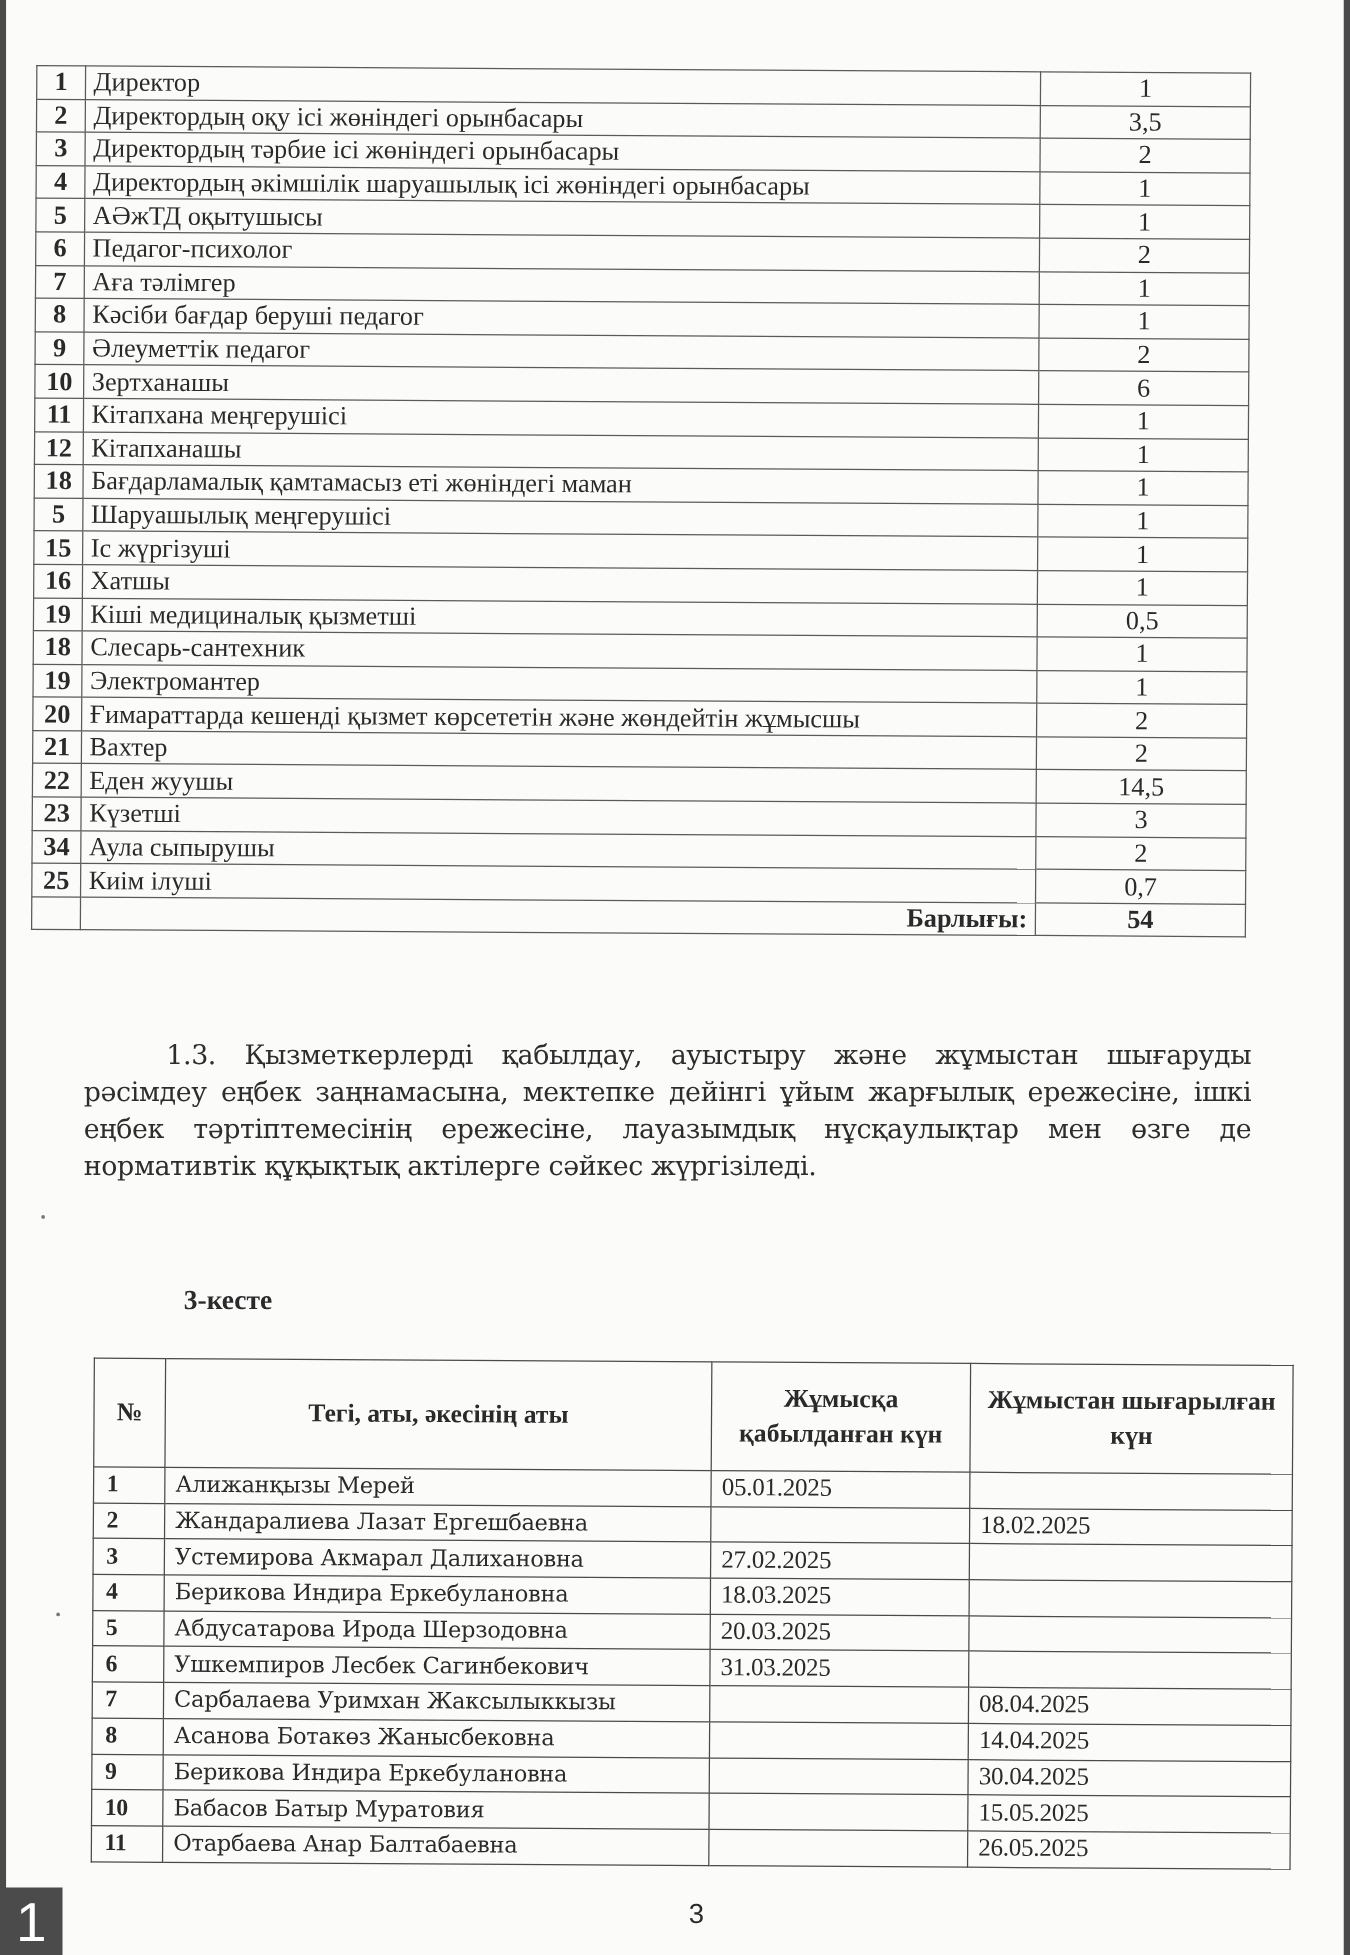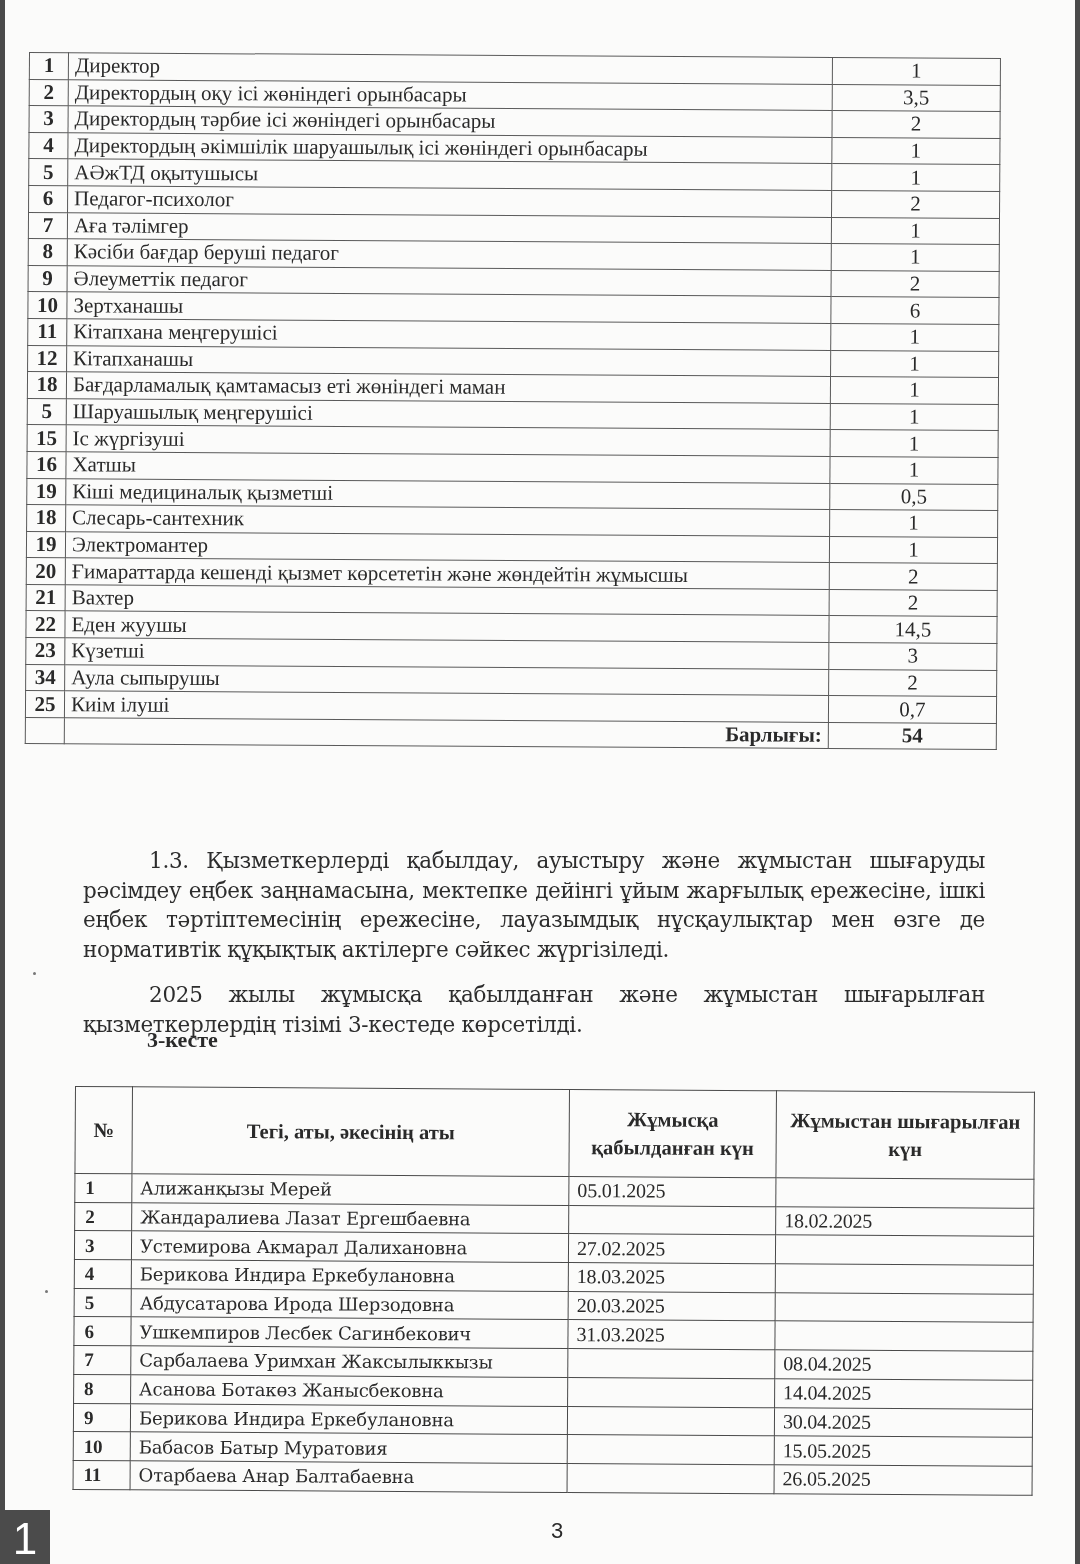--- a/index.html
+++ b/index.html
@@ -28,21 +28,21 @@
     table.staff tr.total td { font-weight: bold; }
     table.staff tr.total td.total-label { text-align: right; }
 
     
     .para {
       position: absolute; left: 62px; top: 830px; width: 934px;
       font-size: 21.5px; line-height: 29.5px; text-align: justify;
       font-family: "DejaVu Serif", serif; letter-spacing: -0.3px;
       color: #2d2d2d;
     }
-    .para p { margin: 16px; text-indent: 66px; text-align-last: left; }
+    .para p { margin: 0; text-indent: 66px; text-align-last: left; }
 
     .caption {
       position: absolute; left: 142px; top: 1027px;
       font-weight: bold; font-size: 22px;
     }
 
     
     table.staff3 {
       position: absolute; left: 70px; top: 1086px; width: 960px;
       border-collapse: collapse; font-size: 19px; transform: rotate(0.35deg); transform-origin: left top;
@@ -201,21 +201,20 @@
         <tr class="total">
           <td class="num"></td>
           <td class="pos total-label">Барлығы:</td>
           <td class="qty">54</td>
         </tr>
       </tbody>
   </table>
 
   <div class="para">
     <p>1.3. Қызметкерлерді қабылдау, ауыстыру және жұмыстан шығаруды рәсімдеу еңбек заңнамасына, мектепке дейінгі ұйым жарғылық ережесіне, ішкі еңбек тәртіптемесінің ережесіне, лауазымдық нұсқаулықтар мен өзге де нормативтік құқықтық актілерге сәйкес жүргізіледі.</p>
-    <p>2025 жылы жұмысқа қабылданған және жұмыстан шығарылған қызметкерлердің тізімі 3-кестеде көрсетілді.</p>
   </div>
 
   <div class="caption">3-кесте</div>
 
   <table class="staff3">
     <thead>
       <tr>
         <th class="col-num">№</th>
         <th class="col-name">Тегі, аты, әкесінің аты</th>
         <th class="col-hired">Жұмысқа қабылданған күн</th>

